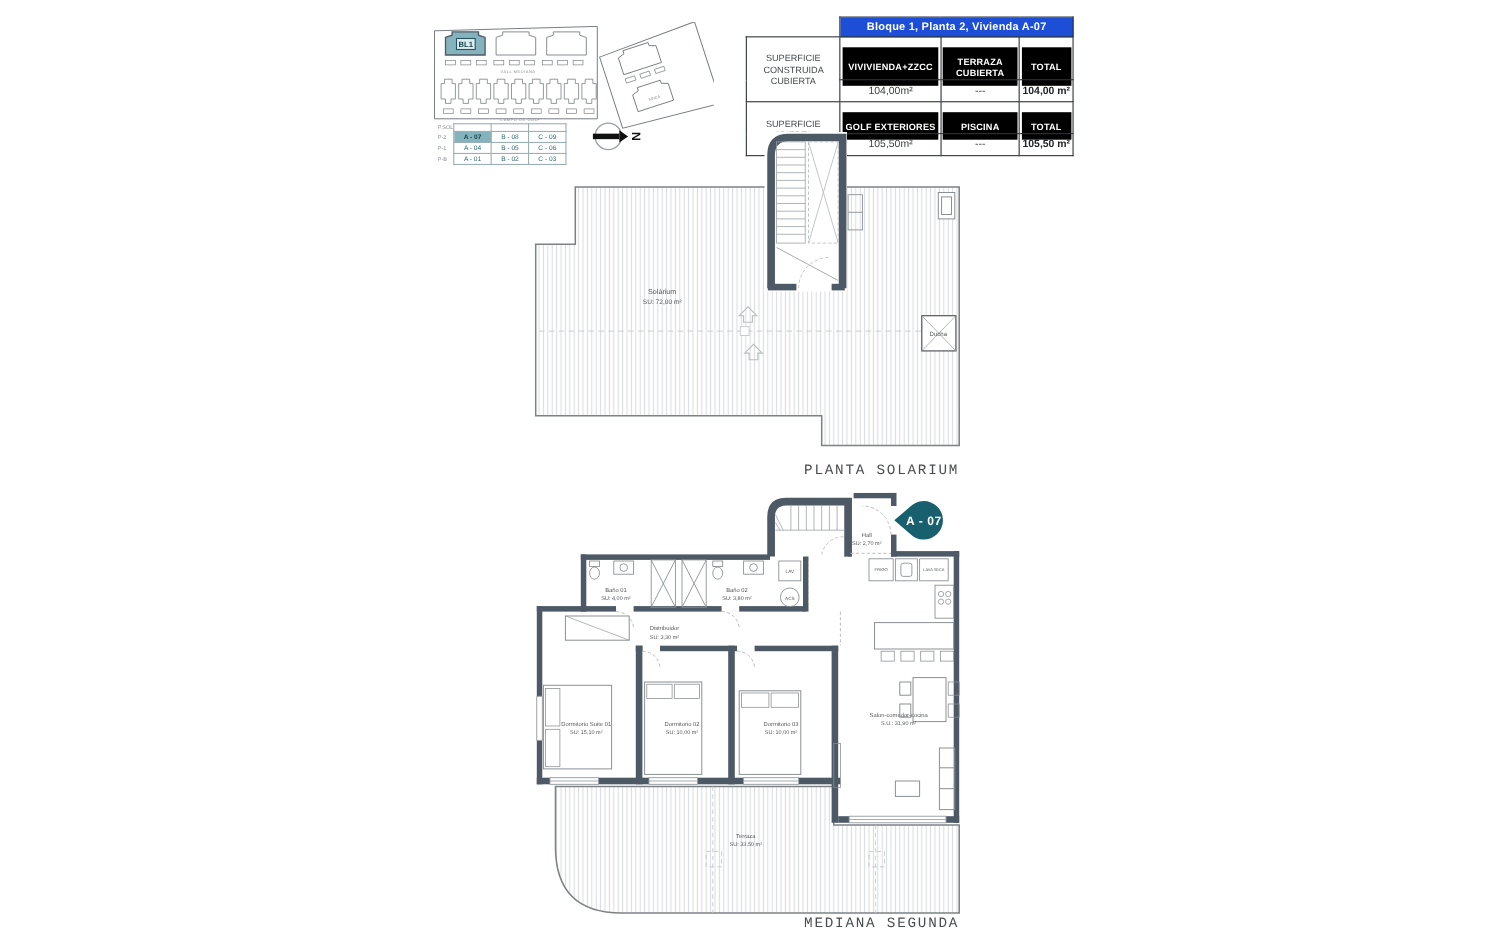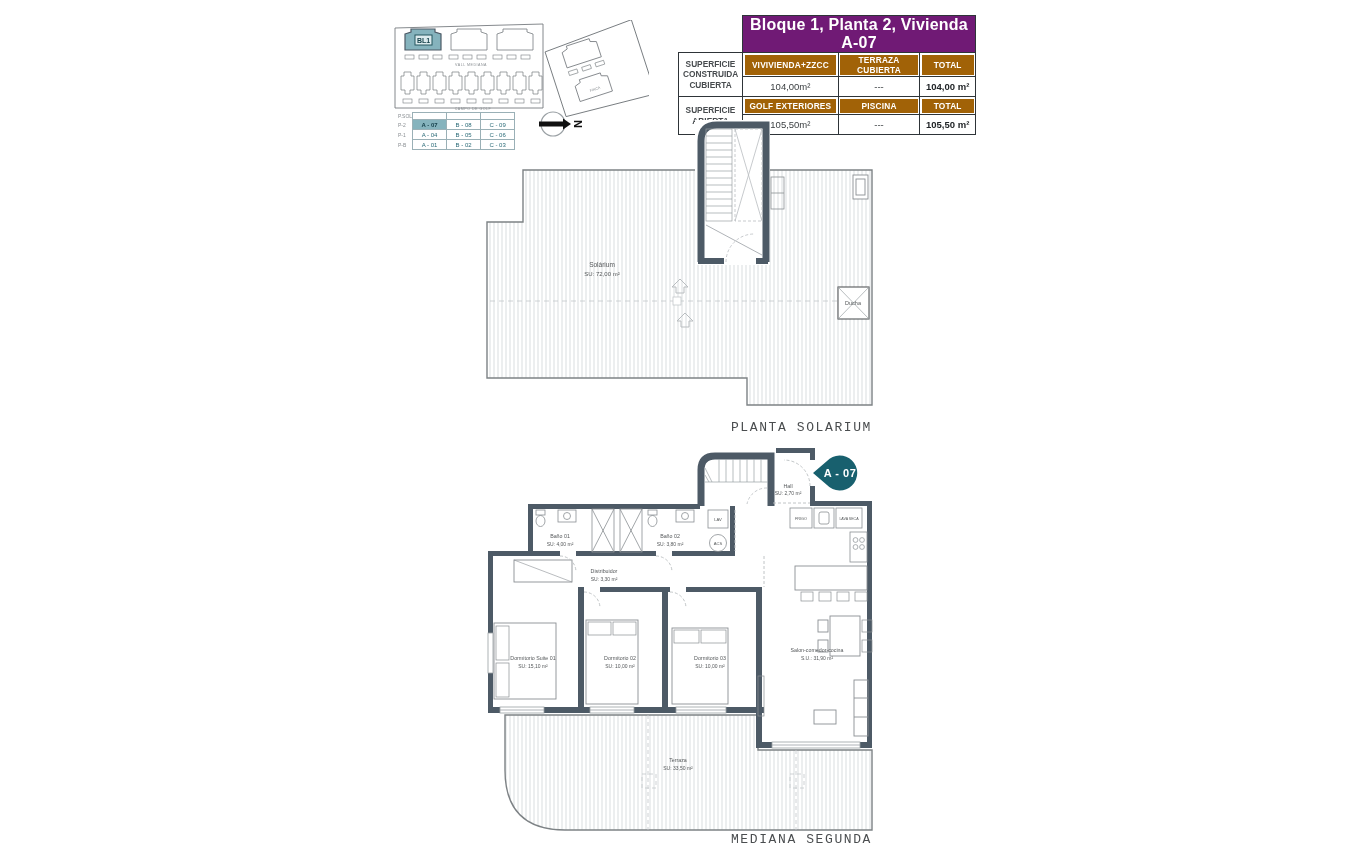--- a/index.html
+++ b/index.html
@@ -4,24 +4,24 @@
 <style>
   * { margin:0; padding:0; box-sizing:border-box; }
   html,body { background:#ffffff; }
   body { font-family:"Liberation Sans", sans-serif; }
   .sheet { position:relative; width:1360px; height:850px; background:#fff; overflow:hidden; }
 
   
   .sumtbl { position:absolute; left:678px; top:15px; width:298px; border-collapse:collapse; }
   .sumtbl td { border:1px solid #2e3438; font-size:8.5px; color:#3c4043; text-align:center; vertical-align:middle; }
   .sumtbl td.corner { border:none; }
-  .sumtbl td.titlecell { background:#701a75; color:#fff; font-weight:bold; font-size:16px; height:18px; letter-spacing:.2px; }
-  .sumtbl td.group { width:64px; font-size:8.3px; line-height:1.25; padding:2px 4px; color:#474b4e;font-weight:bold; }
+  .sumtbl td.titlecell { background:#1d4ed8; color:#fff; font-weight:bold; font-size:10px; height:18px; letter-spacing:.2px; }
+  .sumtbl td.group { width:64px; font-size:8.3px; line-height:1.25; padding:2px 15px; color:#474b4e; }
   .sumtbl td.th { padding:1.5px; height:18px; }
-  .sumtbl td.th .fill { background:#a16207; color:#fff; font-weight:bold; font-size:8.3px; height:100%; display:flex; align-items:center; justify-content:center; letter-spacing:.2px; }
+  .sumtbl td.th .fill { background:#000000; color:#fff; font-weight:bold; font-size:8.3px; height:100%; display:flex; align-items:center; justify-content:center; letter-spacing:.2px;margin-top:15px; }
   .sumtbl td.val { height:20px; font-size:9.5px; color:#3c4043; }
   .sumtbl td.val.total { font-weight:bold; color:#202427; }
   .sumtbl col.c1 { width:64px; } .sumtbl col.c2 { width:96px; } .sumtbl col.c3 { width:82px; } .sumtbl col.c4 { width:56px; }
 
   
   .keytbl { position:absolute; left:397px; top:112px; border-collapse:collapse; }
   .keytbl td { border:1px solid #9ab0b6; font-size:6px; color:#2b6b78; text-align:center; width:34px; height:10px; }
   .keytbl td.lvl { border:none; width:15px; color:#8a8f93; font-size:5px; text-align:left; padding-left:1px; }
   .keytbl td.hdr { height:7px; }
   .keytbl td.hl { background:#85b3bd; color:#143e49; font-weight:bold; }

